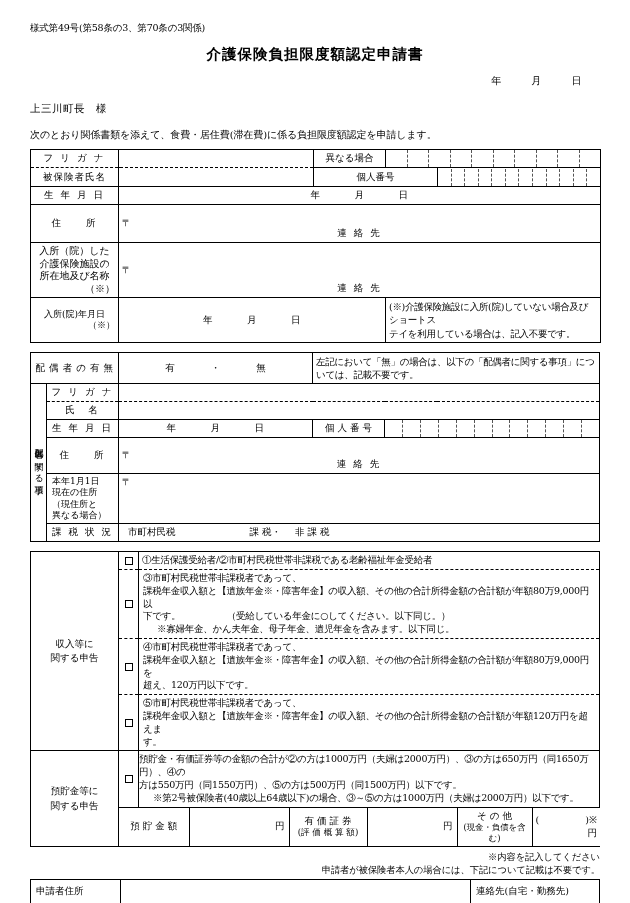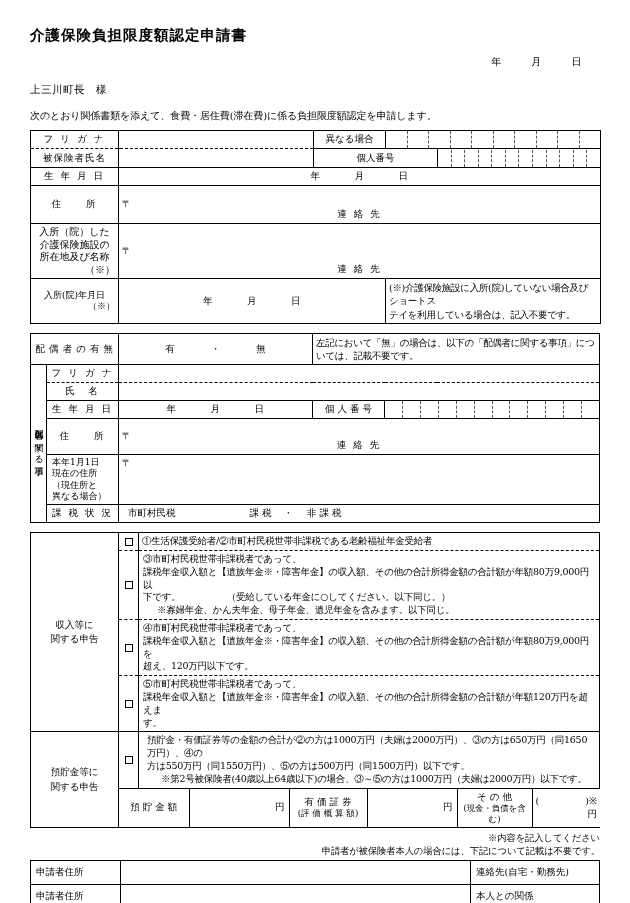--- a/index.html
+++ b/index.html
@@ -12,21 +12,21 @@
     font-family: "DejaVu Serif", "Liberation Serif", serif;
     color: #000;
     font-size: 9px;
     position: relative;
     overflow: hidden;
   }
   .page { padding: 22px 30px 0 30px; }
 
   .form-no { font-size: 9.5px; letter-spacing: -0.2px; margin-bottom: 10px; }
   .title {
-    text-align: left; font-size: 14.5px; font-weight: bold;
+    text-align: center; font-size: 14.5px; font-weight: bold;
     letter-spacing: 1px; margin: 4px 0 10px 0;
   }
   .date-line {
     text-align: right; font-size: 10px; letter-spacing: 0.5px;
     padding-right: 18px; margin-bottom: 14px;
   }
   .date-line span { display: inline-block; }
   .date-line .d-y { margin-right: 26px; }
   .date-line .d-m { margin-right: 26px; }
 
@@ -93,20 +93,21 @@
 
   .rightnote { text-align: right; font-size: 9.3px; letter-spacing: -0.1px; }
   .yen { text-align: right; padding-right: 4px !important; }
   .spacer { height: 9px; }
 </style>
 </head>
 <body>
 
 <div class="page">
 
+  <div class="form-no">様式第49号(第58条の3、第70条の3関係)</div>
 
   <div class="title">介護保険負担限度額認定申請書</div>
 
   <div class="date-line">
     <span class="d-y">年</span>
     <span class="d-m">月</span>
     <span class="d-d">日</span>
   </div>
 
   <div class="addressee">上三川町長　様</div>
@@ -274,21 +275,21 @@
           <div>（現住所と</div>
           <div>異なる場合）</div>
         </td>
         <td colspan="4" style="vertical-align:top;height:48px">
           <span class="postal"></span>
         </td>
       </tr>
       <tr>
         <td class="lbl">課 税 状 況</td>
         <td colspan="4" style="height:18px">
-          <span style="margin-left:6px;margin-right:74px">市町村民税</span><span style="margin-right:12px">課 税</span><span style="margin-right:14px">・</span><span>非 課 税</span>
+          <span style="margin-left:6px;margin-right:74px">市町村民税</span><span style="margin-right:0">課 税</span><span style="margin-right:14px">・</span><span>非 課 税</span>
         </td>
       </tr>
     </tbody>
   </table>
 
   <div class="spacer"></div>
 
   <table class="frm">
     <colgroup>
       <col style="width:88px">
@@ -345,21 +346,21 @@
       </tr>
 
       <tr>
         <td rowspan="2" class="lbl-j" style="line-height:1.5">
           <div>預貯金等に</div>
           <div>関する申告</div>
         </td>
         <td class="chkcell">
           <span class="chk"></span>
         </td>
-        <td class="dash-l note-txt" style="padding-left:8px">
+        <td class="dash-l note-txt" style="padding-left:0">
           <div>預貯金・有価証券等の金額の合計が②の方は1000万円（夫婦は2000万円）、③の方は650万円（同1650万円）、④の</div>
           <div>方は550万円（同1550万円）、⑤の方は500万円（同1500万円）以下です。</div>
           <div class="ind">※第2号被保険者(40歳以上64歳以下)の場合、③～⑤の方は1000万円（夫婦は2000万円）以下です。</div>
         </td>
       </tr>
 
       <tr>
         <td colspan="2" class="no-r" style="padding:0">
           <table class="frm" style="width:100%;border:none">
             <colgroup>

